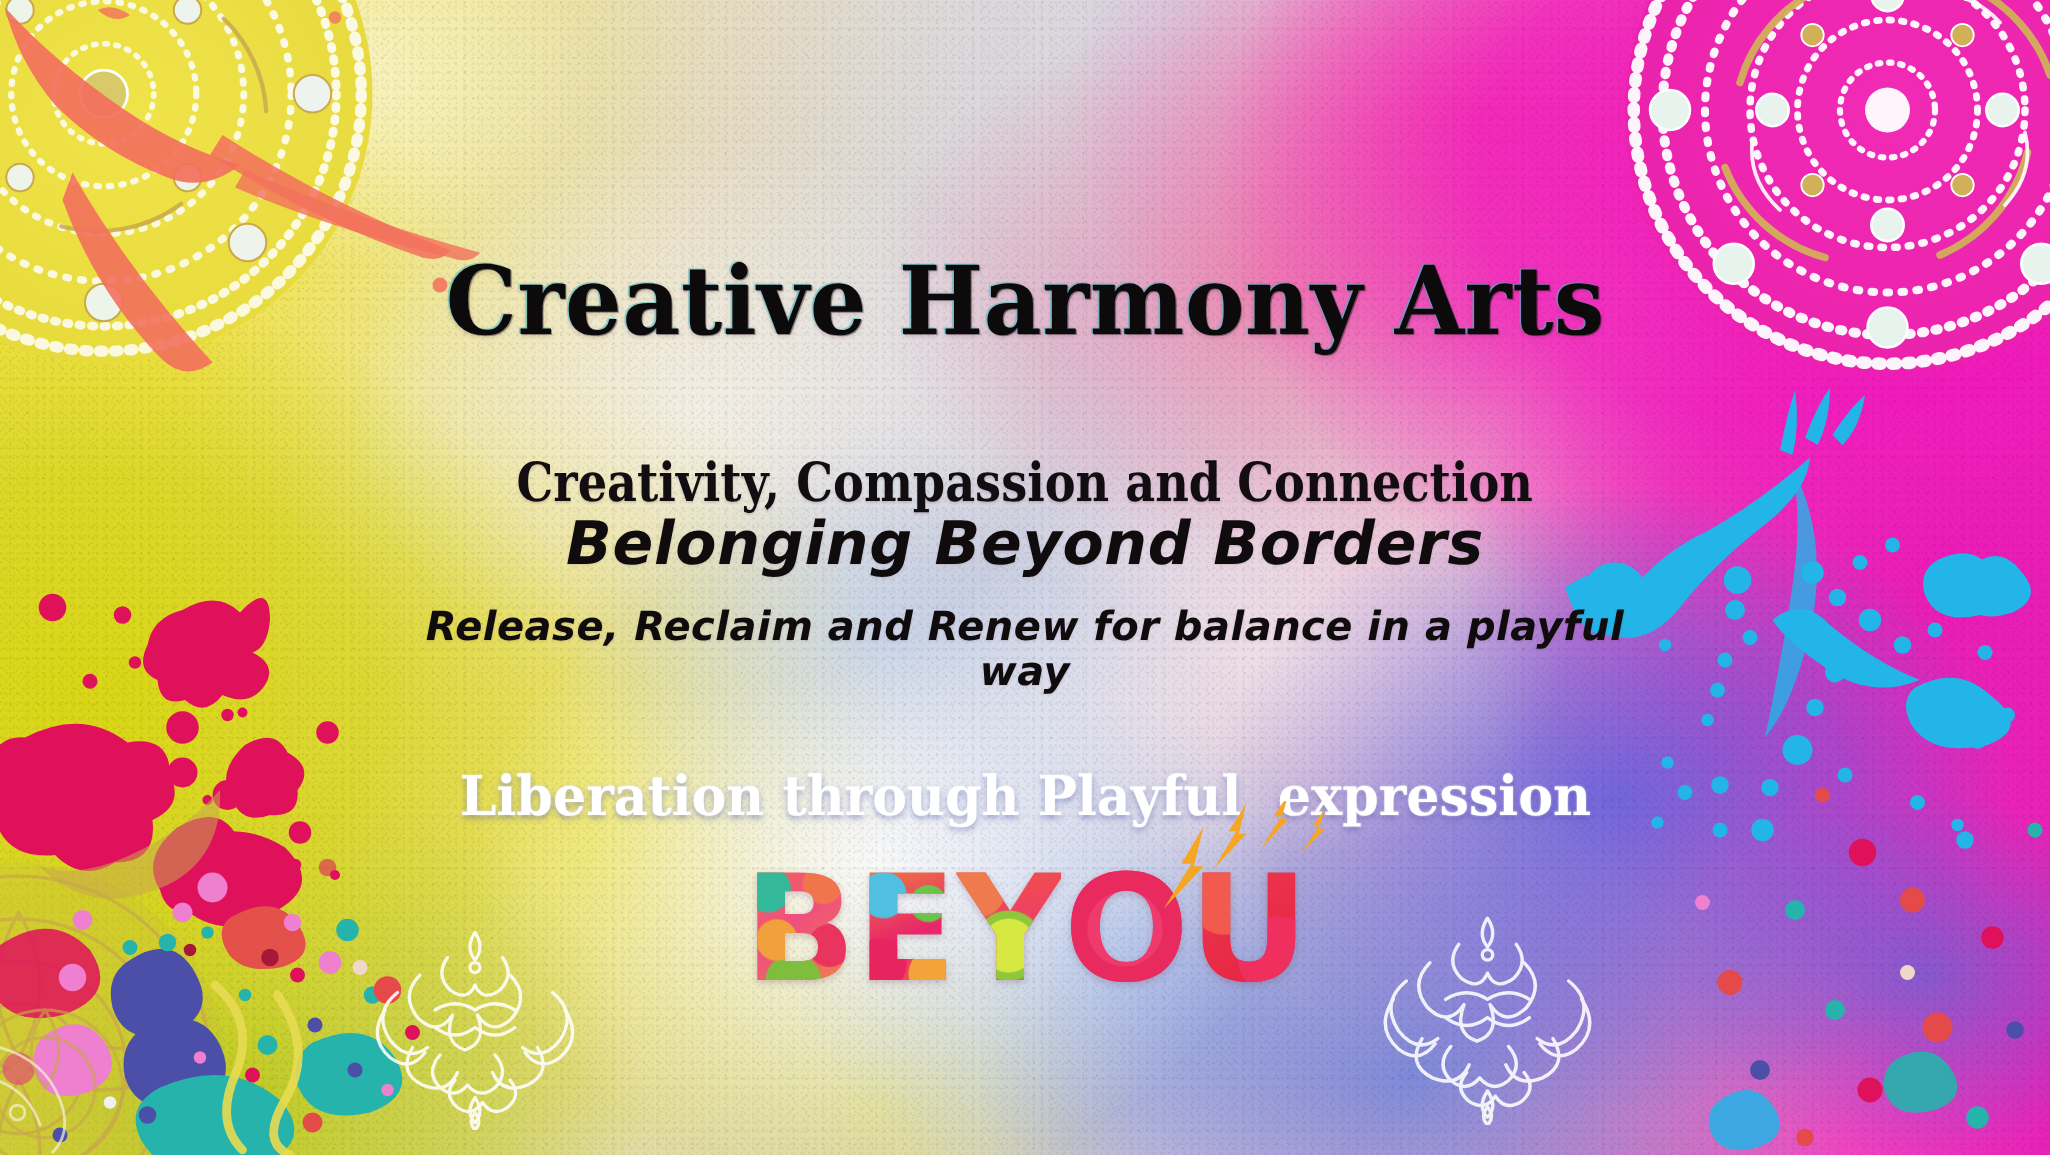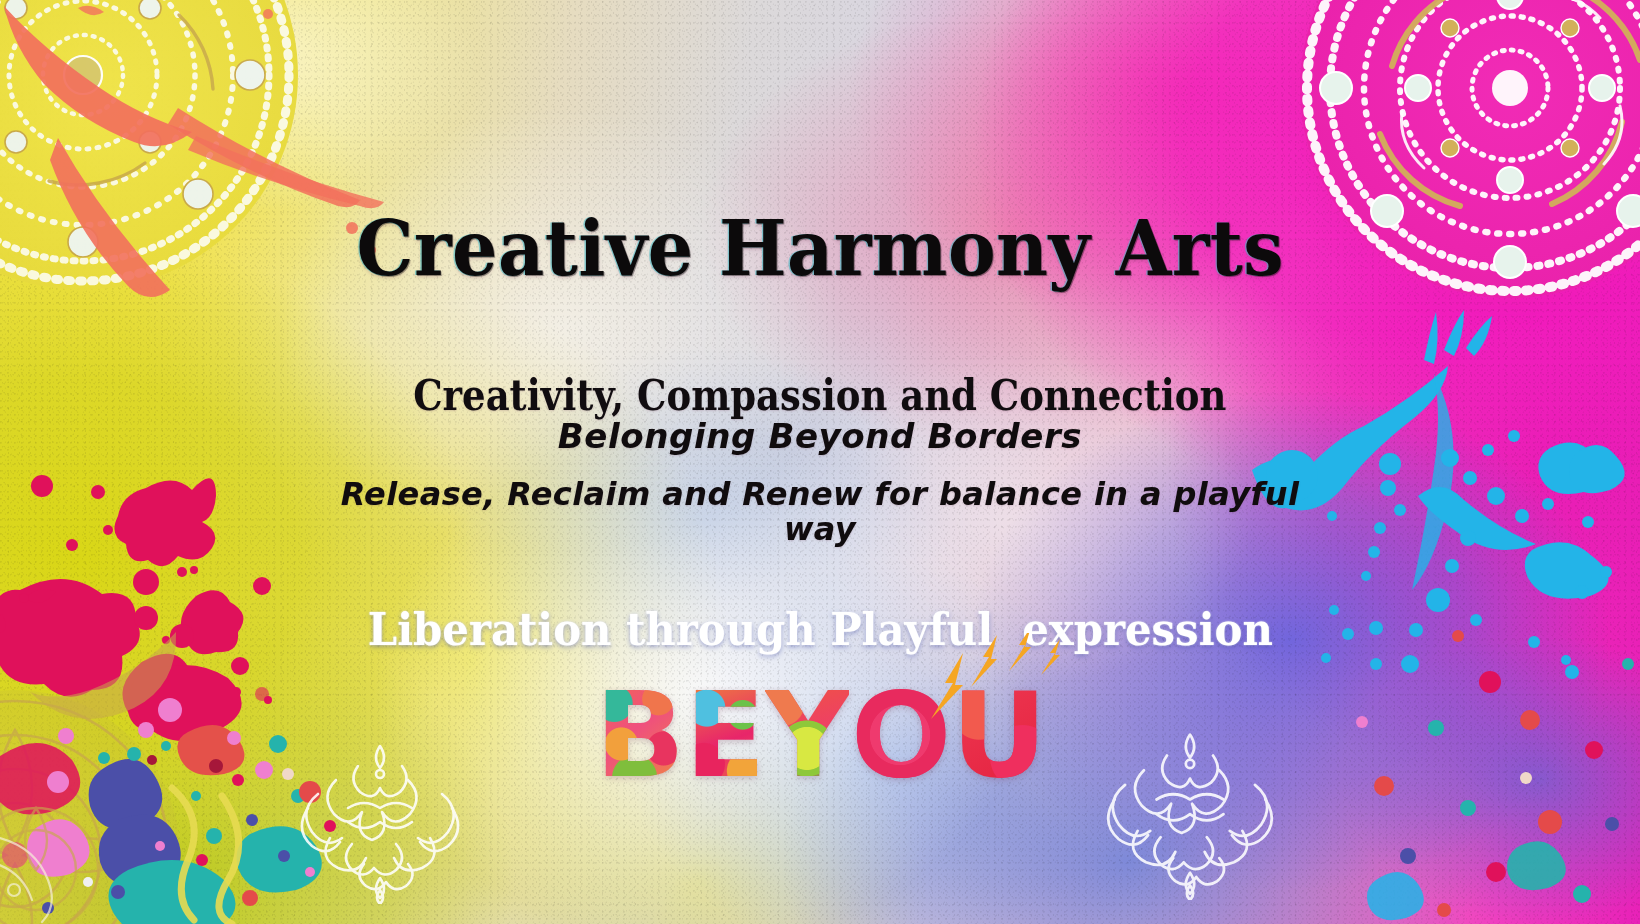--- a/index.html
+++ b/index.html
@@ -161,21 +161,21 @@
     font-family: "DejaVu Sans", "Liberation Sans", sans-serif;
     font-style: italic;
     font-weight: 700;
     color: #100c0e;
     text-align: center;
     line-height: 1.12;
     text-shadow: 0 1px 2px rgba(110,60,90,.18);
   }
 
   #line-belonging {
-    font-size: 34px;
+    font-size: 48px;
     letter-spacing: .6px;
   }
 
   #line-release {
     margin-top: 22px;
     font-size: 32px;
     letter-spacing: .4px;
     width: 960px;
   }
 

